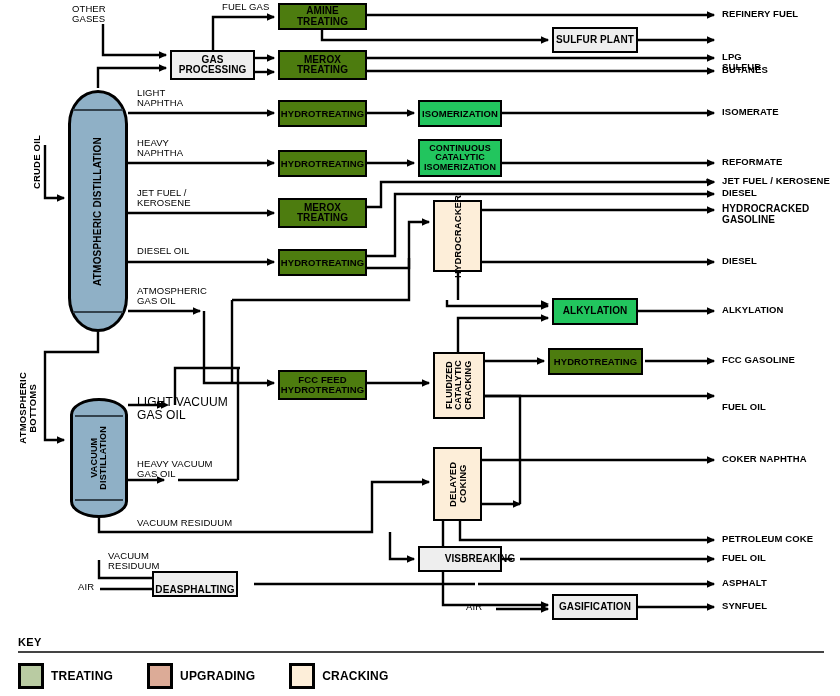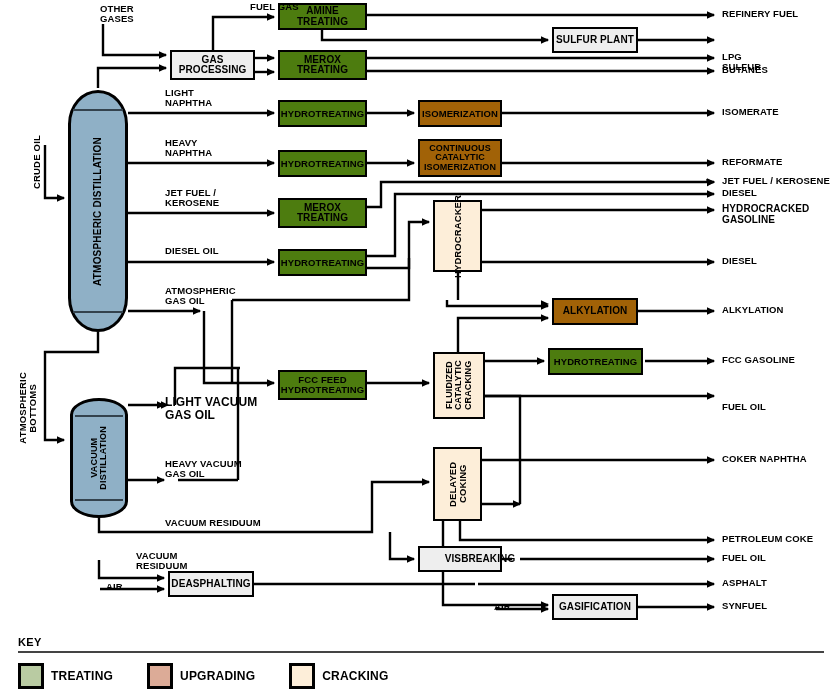--- a/index.html
+++ b/index.html
@@ -5,30 +5,30 @@
   html,body{margin:0;padding:0;background:#ffffff;}
   body{font-family:"Liberation Sans", sans-serif;}
   #canvas{position:relative;width:840px;height:696px;background:#ffffff;overflow:hidden;}
   svg#wires{position:absolute;left:0;top:0;width:840px;height:696px;}
   .node{position:absolute;box-sizing:border-box;border:2.2px solid #000;
         display:flex;align-items:center;justify-content:center;text-align:center;
         font-weight:bold;letter-spacing:.1px;line-height:1.05;color:#000;}
   .node span{display:block;padding:0 2px;}
   .vert span{writing-mode:vertical-rl;transform:rotate(180deg);}
   .treat{background:#4d7c0f;}
-  .upg{background:#a16207;}
+  .upg{background:#22c55e;}
   .crack{background:#fdeed9;}
   .plain{background:#eeeeee;}
   .col{position:absolute;box-sizing:border-box;border:3px solid #000;background:#8fb0c6;
        border-radius:50%/14%;display:flex;align-items:center;justify-content:center;}
   .col span{writing-mode:vertical-rl;transform:rotate(180deg);font-weight:bold;color:#000;
             text-align:center;line-height:1.05;letter-spacing:.2px;}
   .tray{position:absolute;left:2px;right:2px;height:0;border-top:2px solid #33424d;}
-  .lbl{position:absolute;font-weight:bold;color:#000;line-height:1.08;white-space:pre;
-       letter-spacing:.1px;margin-left:28px;}
+  .lbl{position:absolute;font-weight:normal;color:#000;line-height:1.08;white-space:pre;
+       letter-spacing:.1px;}
   .rlbl{position:absolute;font-weight:bold;color:#000;line-height:1.08;white-space:pre;
        letter-spacing:.1px;}
   .vlbl{position:absolute;font-weight:bold;color:#000;line-height:1.05;white-space:pre;
         writing-mode:vertical-rl;transform:rotate(180deg);letter-spacing:.2px;text-align:center;}
   #keybox{position:absolute;left:18px;top:636px;width:806px;}
   #keytitle{font-weight:bold;font-size:11px;color:#000;letter-spacing:.3px;}
   #keyrule{height:0;border-top:2px solid #444;margin-top:3px;width:806px;}
   #keyitems{display:flex;align-items:center;margin-top:10px;}
   .keyitem{display:flex;align-items:center;margin-right:34px;}
   .swatch{width:26px;height:26px;border:3px solid #000;box-sizing:border-box;margin-right:7px;}
@@ -234,21 +234,21 @@
 
   <div class="node crack vert" style="left:433px;top:447px;width:49px;height:74px;font-size:9.5px;">
     <span>DELAYED
 COKING</span>
     </div>
 
   <div class="node plain" style="left:418px;top:546px;width:84px;height:26px;font-size:10px;padding-left:40px;">
     <span>VISBREAKING</span>
     </div>
 
-  <div class="node plain" style="left:168px;top:571px;width:86px;height:26px;font-size:10px;">
+  <div class="node plain" style="left:152px;top:571px;width:86px;height:26px;font-size:10px;align-items:flex-end;">
     <span>DEASPHALTING</span>
     </div>
 
   <div class="node plain" style="left:552px;top:594px;width:86px;height:26px;font-size:10px;">
     <span>GASIFICATION</span>
     </div>
 
   <div class="lbl" style="left:72px;top:4px;font-size:9.5px;">OTHER
 GASES</div>
   <div class="lbl" style="left:222px;top:2px;font-size:9.5px;">FUEL GAS</div>

